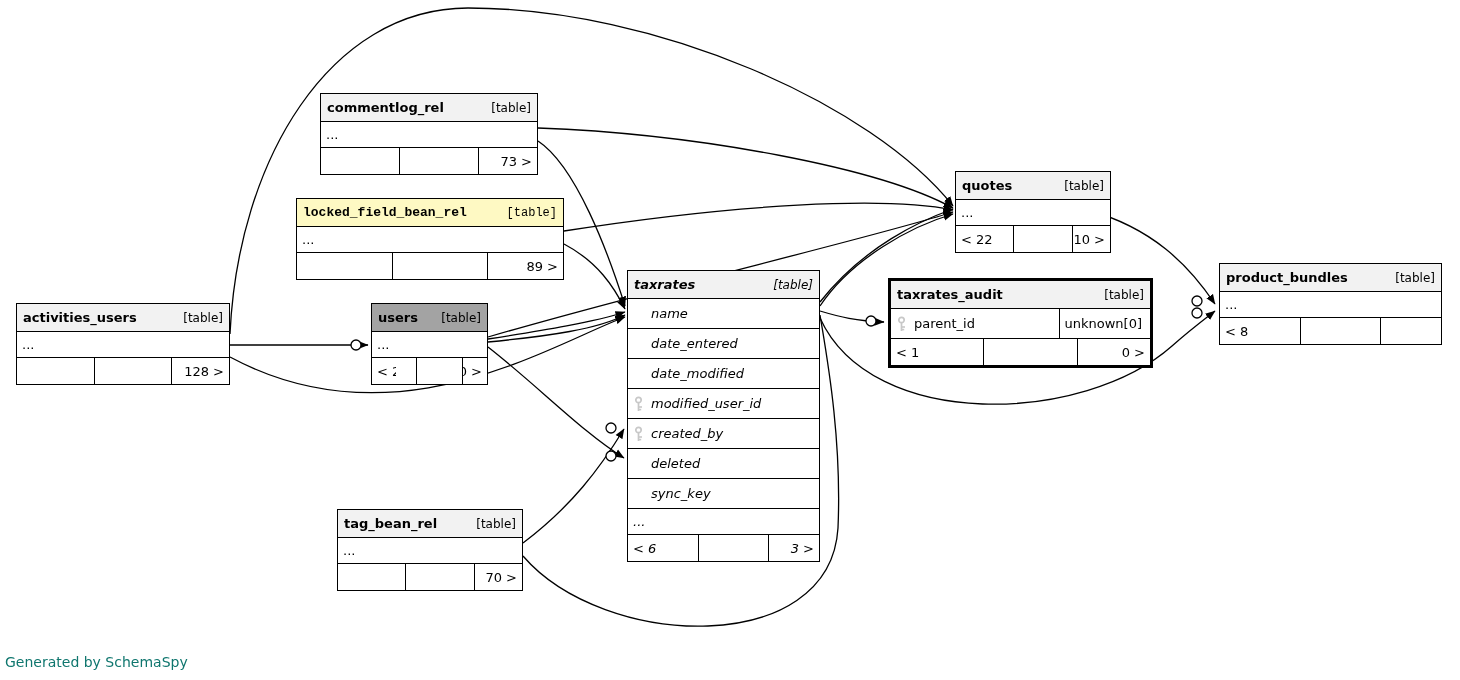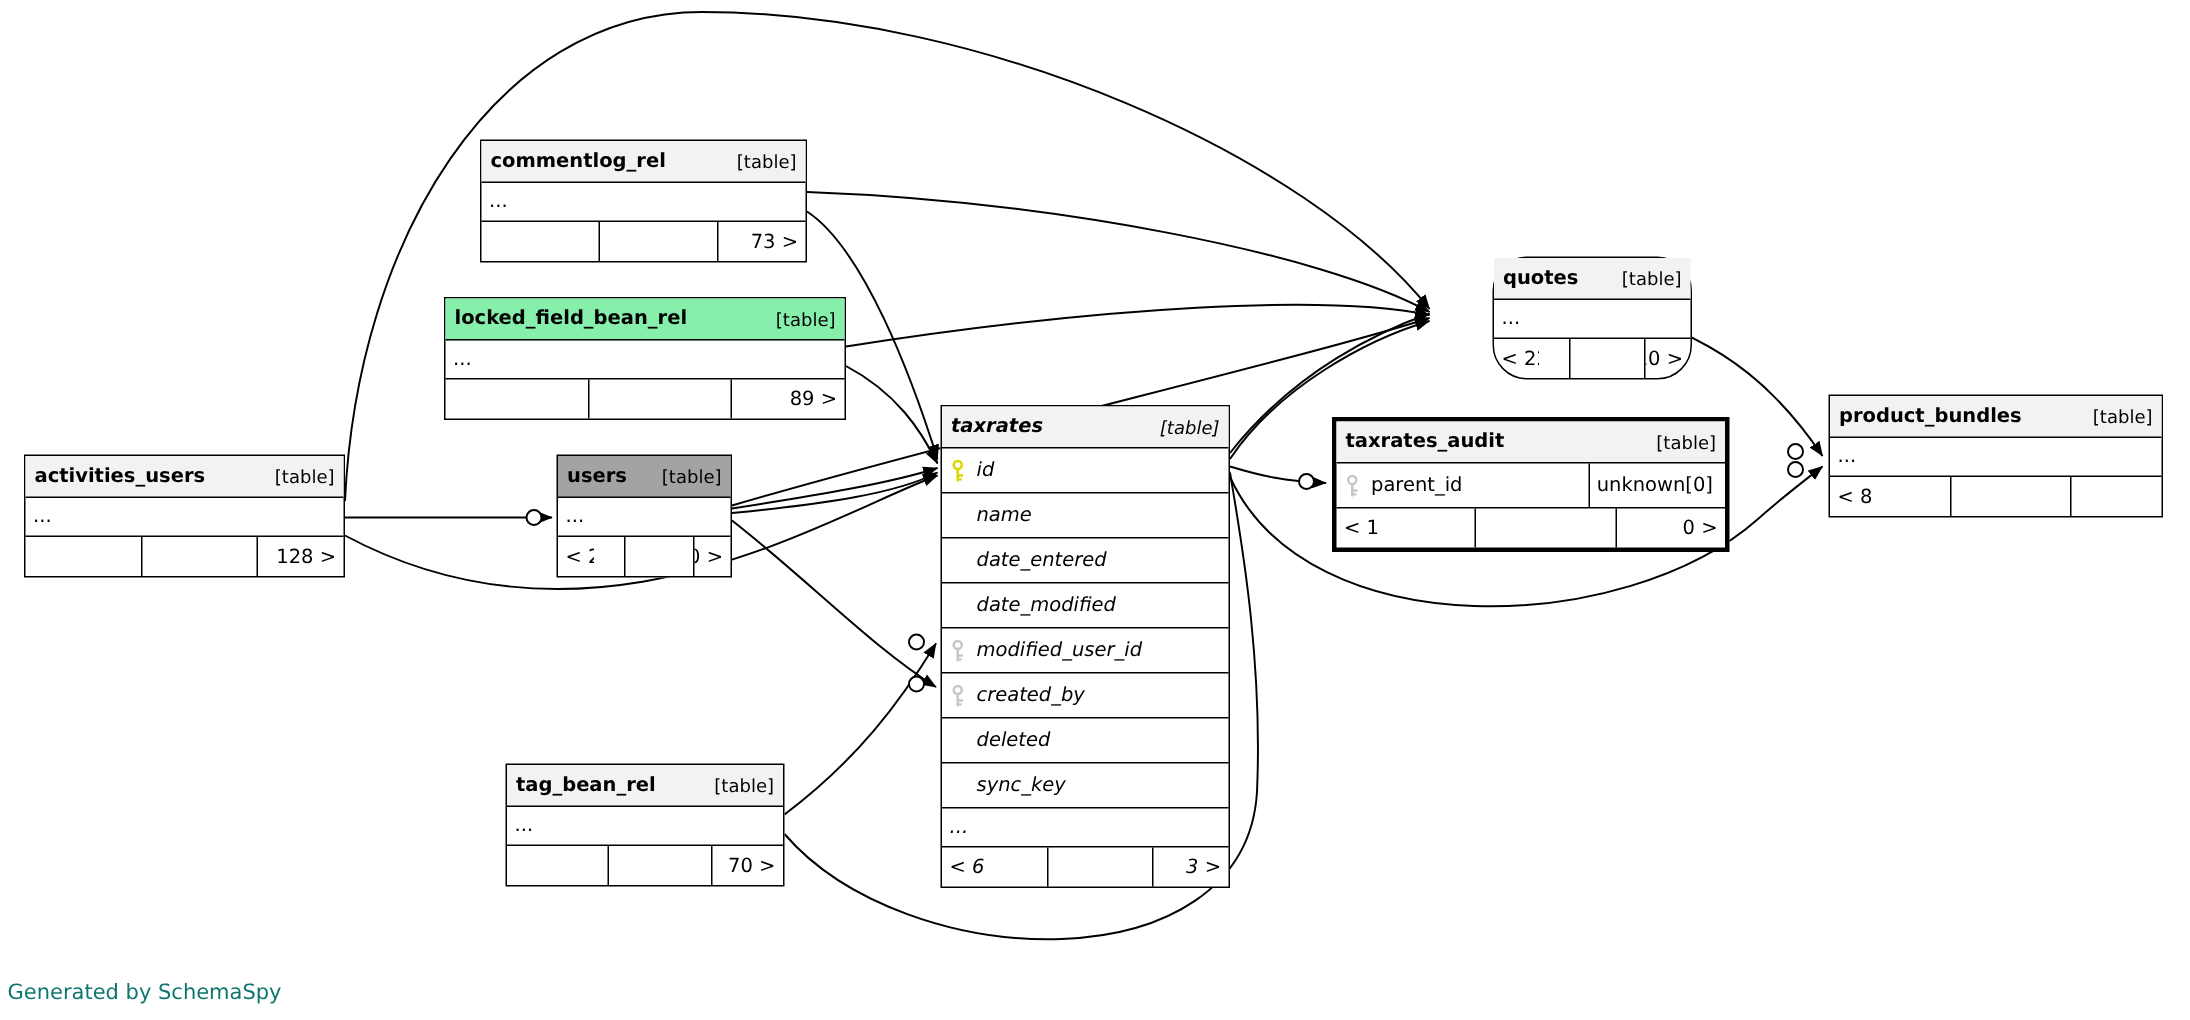--- a/index.html
+++ b/index.html
@@ -100,21 +100,21 @@
         <span class="tbl-tag">[table]</span>
       </div>
       <div class="dots-row">...</div>
       <div class="tbl-footer">
         <div class="cell"></div>
         <div class="cell"></div>
         <div class="cell right">73 &gt;</div>
       </div>
     </div>
     <div class="tbl" style="left: 296px; top: 198px; width: 268px;">
-      <div class="tbl-header" style="background: #86efac;">
+      <div class="tbl-header" style="background: #fef9c3; font-family: Liberation Mono, monospace;">
         <span class="tbl-name">locked_field_bean_rel</span>
         <span class="tbl-tag">[table]</span>
       </div>
       <div class="dots-row">...</div>
       <div class="tbl-footer">
         <div class="cell"></div>
         <div class="cell"></div>
         <div class="cell right">89 &gt;</div>
       </div>
     </div>
@@ -139,31 +139,20 @@
       <div class="tbl-footer">
         <div class="cell"></div>
         <div class="cell"></div>
         <div class="cell right">70 &gt;</div>
       </div>
     </div>
     <div class="tbl" style="left: 627px; top: 270px; width: 193px; font-style: italic;">
       <div class="tbl-header" style="background: rgb(242, 242, 242);">
         <span class="tbl-name">taxrates</span>
         <span class="tbl-tag">[table]</span>
-      </div>
-      <div class="col-row">
-        <span class="key-slot">
-          <svg width="11" height="16" viewBox="0 0 11 16">
-            <circle cx="5.5" cy="4" r="2.7" fill="none" stroke="#d9d900" stroke-width="1.7"></circle>
-            <line x1="5.5" y1="6.7" x2="5.5" y2="15" stroke="#d9d900" stroke-width="1.7"></line>
-            <line x1="5.5" y1="11" x2="9" y2="11" stroke="#d9d900" stroke-width="1.6"></line>
-            <line x1="5.5" y1="13.6" x2="8.2" y2="13.6" stroke="#d9d900" stroke-width="1.6"></line>
-          </svg>
-        </span>
-        <span>id</span>
       </div>
       <div class="col-row">
         <span class="key-slot"></span>
         <span>name</span>
       </div>
       <div class="col-row">
         <span class="key-slot"></span>
         <span>date_entered</span>
       </div>
       <div class="col-row">
@@ -223,21 +212,21 @@
         </span>
         <span>parent_id</span>
         <span class="type-cell">unknown[0]</span>
       </div>
       <div class="tbl-footer">
         <div class="cell">&lt; 1</div>
         <div class="cell"></div>
         <div class="cell right">0 &gt;</div>
       </div>
     </div>
-    <div class="tbl" style="left: 995px; top: 171px; width: 133px; border-radius: 23px;">
+    <div class="tbl" style="left: 955px; top: 171px; width: 156px;">
       <div class="tbl-header" style="background: rgb(242, 242, 242);">
         <span class="tbl-name">quotes</span>
         <span class="tbl-tag">[table]</span>
       </div>
       <div class="dots-row">...</div>
       <div class="tbl-footer">
         <div class="cell">&lt; 22</div>
         <div class="cell"></div>
         <div class="cell right">10 &gt;</div>
       </div>

